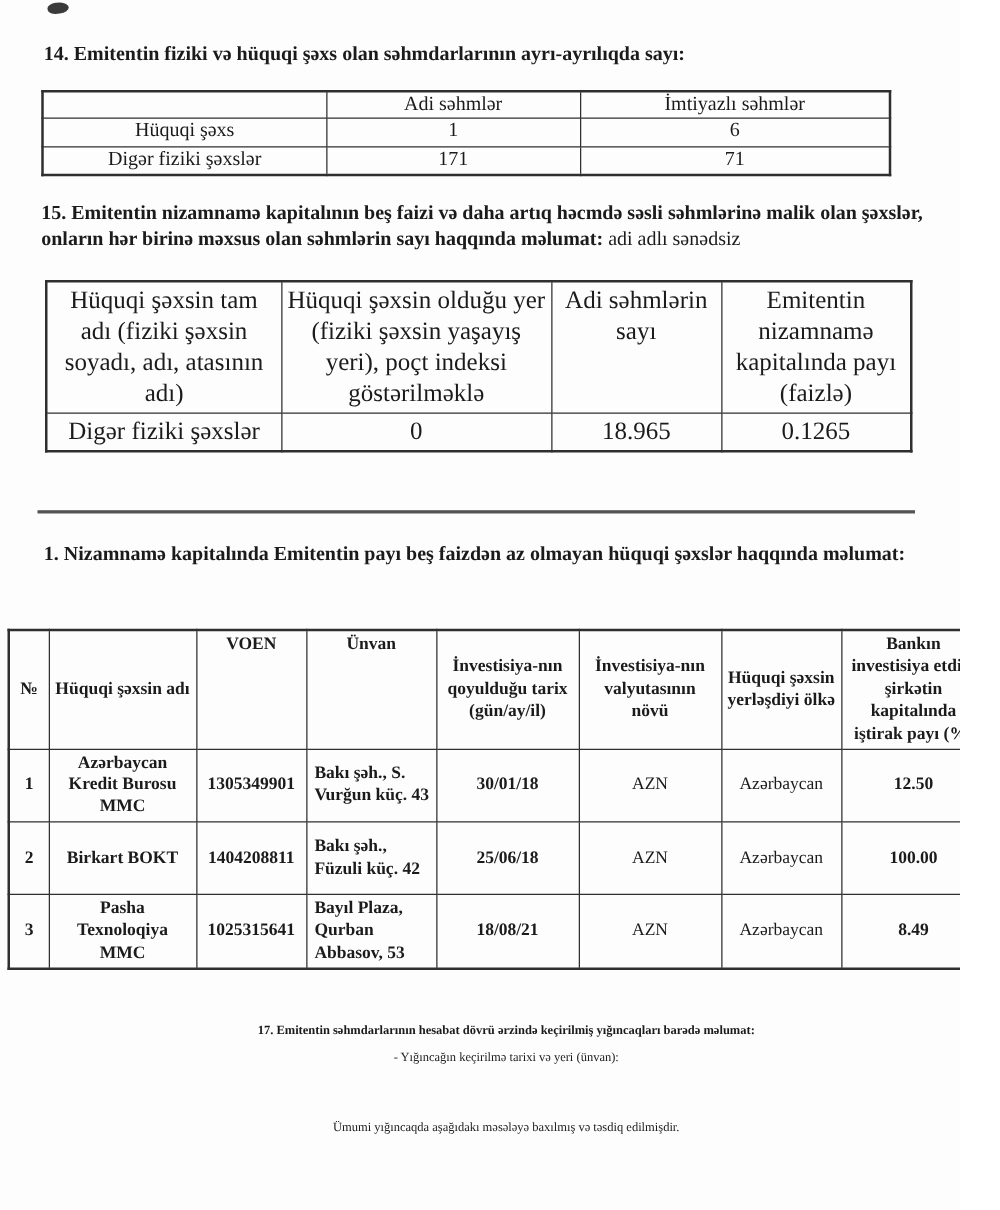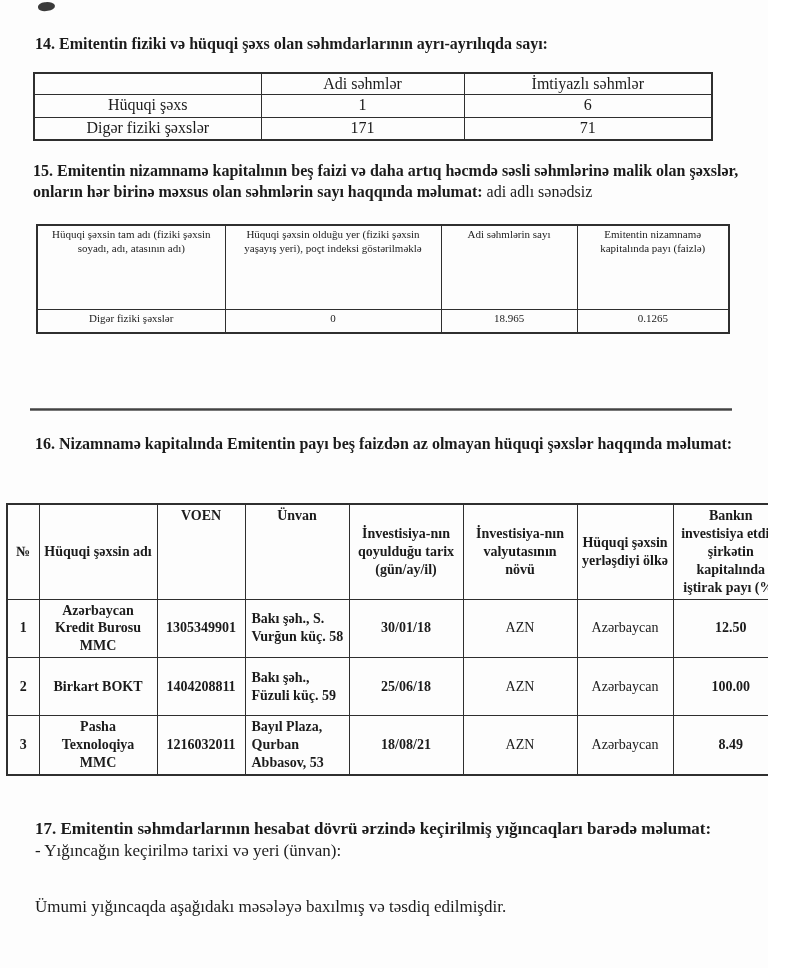--- a/index.html
+++ b/index.html
@@ -14,30 +14,30 @@
     background: var(--paper, #fdfdfd); overflow: hidden;
   }
   .abs { position: absolute; }
   .h { font-weight: bold; font-size: 16px; line-height: 1.32; }
   .h .note { font-weight: normal; }
 
   table { border-collapse: collapse; table-layout: fixed; border: 2px solid var(--line, #2f2f2f); }
   td { border: 1px solid var(--line, #2f2f2f); }
 
   .t1 td { font-size: 16px; text-align: center; vertical-align: middle; line-height: 1.15; padding: 0 3px; }
-  .t2 td { font-size: 11px; text-align: center; vertical-align: top; padding: 2px 4px; line-height: 1.25; }
+  .t2 td { font-size: 20px; text-align: center; vertical-align: top; padding: 2px 4px; line-height: 1.25; }
   .t3 td { font-size: 14px; font-weight: bold; text-align: center; vertical-align: middle; padding: 2px 4px; line-height: 1.28; }
   .t3 td.vt  { vertical-align: top; }
   .t3 td.left { text-align: left; padding-left: 6px; }
   .t3 td.reg { font-weight: normal; }
 
   .divider { height: 3px; background: linear-gradient(to bottom, #8a8a8a 0%, #3d3d3d 55%, #9c9c9c 100%); }
   .smudge { width: 17px; height: 9px; background: #1f1f1f; border-radius: 46% 60% 50% 50%; transform: rotate(-7deg); opacity: .88; }
 
-  .p17 { font-size: 17px; line-height: 1.3; }
+  .p17 { font-size: 10px; line-height: 1.3; text-align: center; }
   .p17 .b { font-weight: bold; }
 </style>
 </head>
 <body>
 
 <div class="page">
 
   <div class="abs smudge" style="left:38px; top:2px;"></div>
 
   <div class="abs h" style="left:35px; top:33px; width:700px;">14. Emitentin fiziki və hüquqi şəxs olan səhmdarlarının ayrı-ayrılıqda sayı:</div>
@@ -87,21 +87,21 @@
       <td>Digər fiziki şəxslər</td>
       <td>0</td>
       <td>18.965</td>
       <td>0.1265</td>
     </tr>
   </tbody>
     </table>
 
   <div class="abs divider" style="left:30px; top:408px; width:702px;"></div>
 
-  <div class="abs h" style="left:35px; top:433px; width:735px;">16. Nizamnamə kapitalında Emitentin payı beş faizdən az olmayan hüquqi şəxslər haqqında məlumat:</div>
+  <div class="abs h" style="left:35px; top:433px; width:735px;">1. Nizamnamə kapitalında Emitentin payı beş faizdən az olmayan hüquqi şəxslər haqqında məlumat:</div>
 
   <table class="abs t3" style="left:6px; top:503px; width:782px;">
     <colgroup>
       <col style="width:32px">
         <col style="width:118px">
         <col style="width:88px">
         <col style="width:104px">
       <col style="width:114px">
         <col style="width:114px">
         <col style="width:96px">
@@ -115,40 +115,40 @@
       <td class="vt">Ünvan</td>
       <td>İnvestisiya-nın qoyulduğu tarix (gün/ay/il)</td>
       <td>İnvestisiya-nın valyutasının növü</td>
       <td>Hüquqi şəxsin yerləşdiyi ölkə</td>
       <td>Bankın investisiya etdiyi şirkətin kapitalında iştirak payı (%)</td>
     </tr>
     <tr style="height:57px">
       <td>1</td>
       <td>Azərbaycan Kredit Burosu MMC</td>
       <td>1305349901</td>
-      <td class="left">Bakı şəh., S. Vurğun küç. 58</td>
+      <td class="left">Bakı şəh., S. Vurğun küç. 43</td>
       <td>30/01/18</td>
       <td class="reg">AZN</td>
       <td class="reg">Azərbaycan</td>
       <td>12.50</td>
     </tr>
     <tr style="height:58px">
       <td>2</td>
       <td>Birkart BOKT</td>
       <td>1404208811</td>
-      <td class="left">Bakı şəh., Füzuli küç. 59</td>
+      <td class="left">Bakı şəh., Füzuli küç. 42</td>
       <td>25/06/18</td>
       <td class="reg">AZN</td>
       <td class="reg">Azərbaycan</td>
       <td>100.00</td>
     </tr>
     <tr style="height:49px">
       <td>3</td>
       <td>Pasha Texnoloqiya MMC</td>
-      <td>1216032011</td>
+      <td>1025315641</td>
       <td class="left">Bayıl Plaza, Qurban Abbasov, 53</td>
       <td>18/08/21</td>
       <td class="reg">AZN</td>
       <td class="reg">Azərbaycan</td>
       <td>8.49</td>
     </tr>
   </tbody>
     </table>
 
   <div class="abs p17 b" style="left:35px; top:818px; width:740px; font-weight:bold;">17. Emitentin səhmdarlarının hesabat dövrü ərzində keçirilmiş yığıncaqları barədə məlumat:</div>

